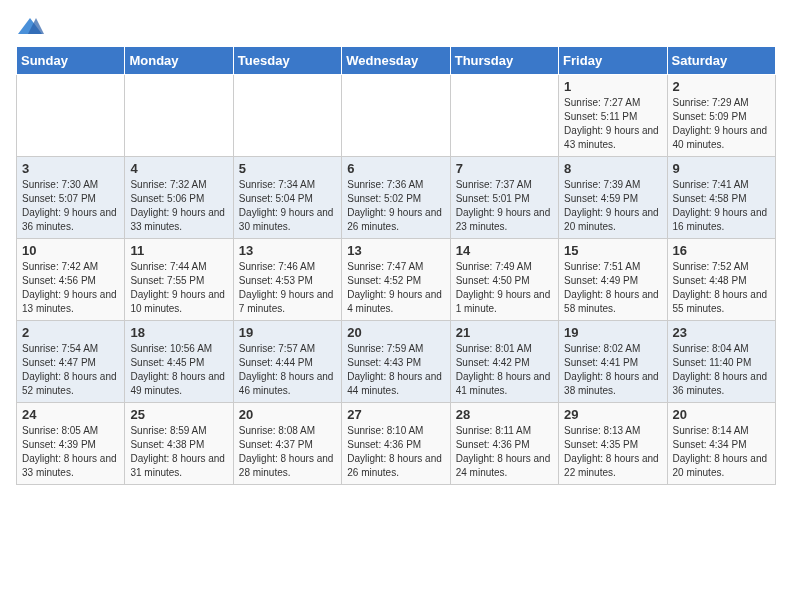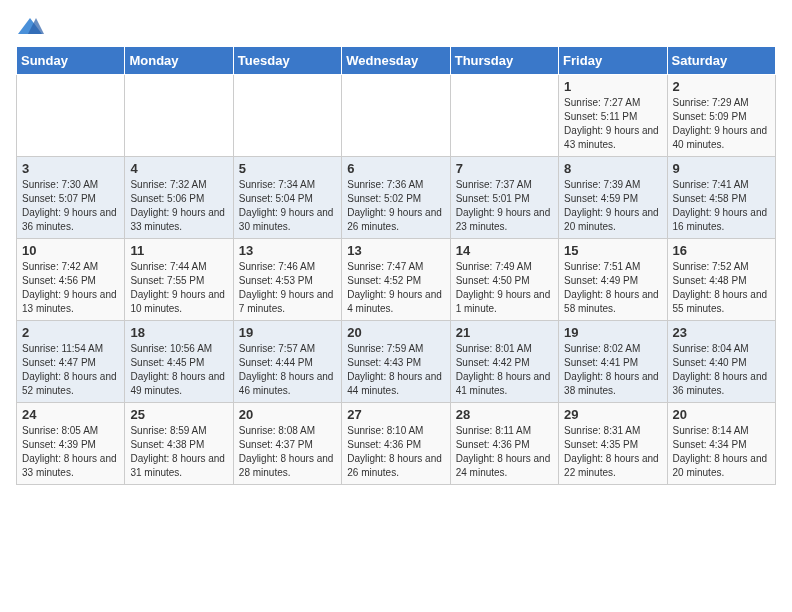--- a/index.html
+++ b/index.html
@@ -157,21 +157,21 @@
           <td>
             <span class="day-num">16</span>
             <div class="day-info">Sunrise: 7:52 AM
 Sunset: 4:48 PM
 Daylight: 8 hours and 55 minutes.</div>
           </td>
         </tr>
         <tr>
           <td>
             <span class="day-num">2</span>
-            <div class="day-info">Sunrise: 11:54 AM
+            <div class="day-info">Sunrise: 7:54 AM
 Sunset: 4:47 PM
 Daylight: 8 hours and 52 minutes.</div>
           </td>
           <td>
             <span class="day-num">18</span>
             <div class="day-info">Sunrise: 10:56 AM
 Sunset: 4:45 PM
 Daylight: 8 hours and 49 minutes.</div>
           </td>
           <td>
@@ -194,21 +194,21 @@
           </td>
           <td>
             <span class="day-num">19</span>
             <div class="day-info">Sunrise: 8:02 AM
 Sunset: 4:41 PM
 Daylight: 8 hours and 38 minutes.</div>
           </td>
           <td>
             <span class="day-num">23</span>
             <div class="day-info">Sunrise: 8:04 AM
-Sunset: 4:40 PM
+Sunset: 11:40 PM
 Daylight: 8 hours and 36 minutes.</div>
           </td>
         </tr>
         <tr>
           <td>
             <span class="day-num">24</span>
             <div class="day-info">Sunrise: 8:05 AM
 Sunset: 4:39 PM
 Daylight: 8 hours and 33 minutes.</div>
           </td>
@@ -231,21 +231,21 @@
 Daylight: 8 hours and 26 minutes.</div>
           </td>
           <td>
             <span class="day-num">28</span>
             <div class="day-info">Sunrise: 8:11 AM
 Sunset: 4:36 PM
 Daylight: 8 hours and 24 minutes.</div>
           </td>
           <td>
             <span class="day-num">29</span>
-            <div class="day-info">Sunrise: 8:31 AM
+            <div class="day-info">Sunrise: 8:13 AM
 Sunset: 4:35 PM
 Daylight: 8 hours and 22 minutes.</div>
           </td>
           <td>
             <span class="day-num">20</span>
             <div class="day-info">Sunrise: 8:14 AM
 Sunset: 4:34 PM
 Daylight: 8 hours and 20 minutes.</div>
           </td>
         </tr>

